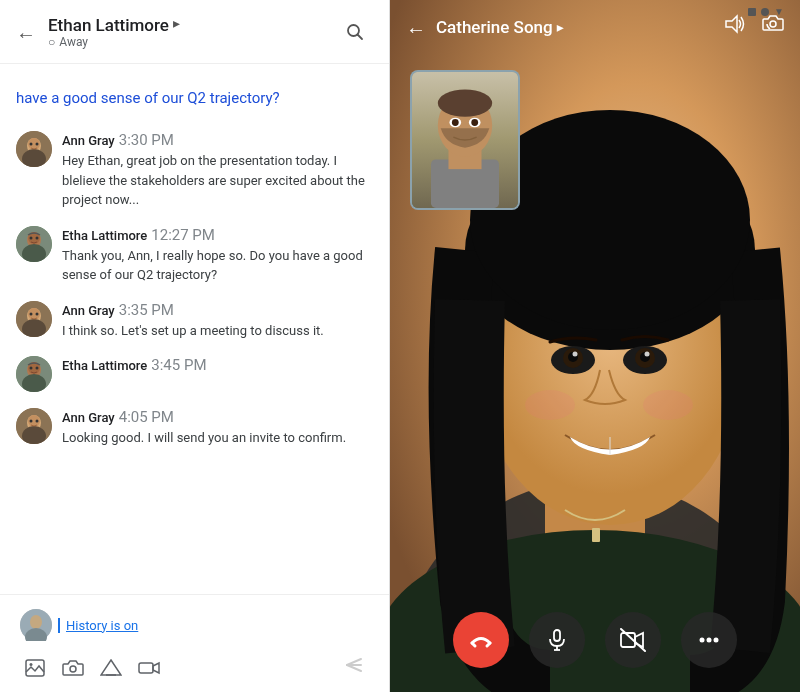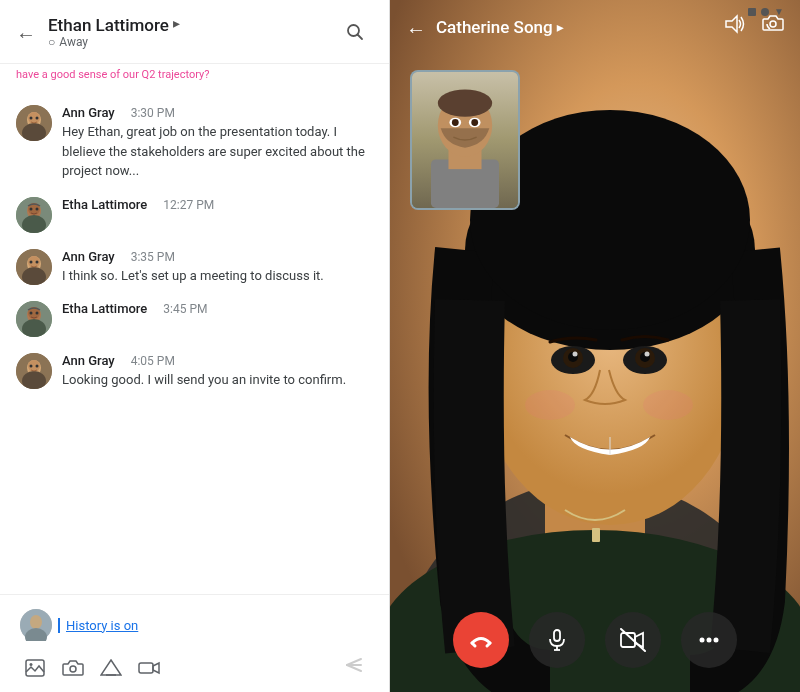--- a/index.html
+++ b/index.html
@@ -109,46 +109,47 @@
     
     .avatar svg { width: 100%; height: 100%; }
 
     .message-content {
       flex: 1;
     }
 
     .message-meta {
       display: flex;
       align-items: baseline;
-      gap: 16px;
+      gap: 4px;
       margin-bottom: 2px;
     }
 
     .message-sender {
       font-size: 13px;
       font-weight: 500;
       color: #202124;
     }
 
     .message-time {
-      font-size: 12px;
+      font-size: 15px;
       color: #80868b;
       text-align: center;
     }
 
     .message-text {
       font-size: 13px;
       color: #3c4043;
       line-height: 1.5;
     }
 
     .truncated-message {
       padding: 4px 16px 8px 16px;
-      font-size: 11px;
-      color: #ec4899;
+      font-size: 15px;
+      color: #1d4ed8;
+      margin-top: 21px;
     }
 
     .chat-input-area {
       border-top: 1px solid #eee;
       padding: 8px 12px;
     }
 
     .history-bar {
       display: flex;
       align-items: center;
@@ -419,20 +420,21 @@
           <circle cx="21" cy="12" r="1.5" fill="#333"></circle>
           <path d="M15 16 Q18 18 21 16" stroke="#804830" stroke-width="1" fill="none"></path>
           <path d="M12 9 Q18 5 24 9" stroke="#555" stroke-width="1.5" fill="none"></path>
         </svg>
       </div>
       <div class="message-content">
         <div class="message-meta">
           <span class="message-sender">Etha Lattimore</span>
           <span class="message-time">12:27 PM</span>
         </div>
+        <div class="message-text">Thank you, Ann, I really hope so. Do you have a good sense of our Q2 trajectory?</div>
       </div>
     </div>
 
     <div class="message-item">
       <div class="avatar avatar-ann">
         <svg viewBox="0 0 36 36" xmlns="http://www.w3.org/2000/svg">
           <circle cx="18" cy="18" r="18" fill="#8B7355"></circle>
           <ellipse cx="18" cy="15" rx="7" ry="8" fill="#d4a876"></ellipse>
           <ellipse cx="18" cy="13" rx="6" ry="6" fill="#c49060"></ellipse>
           <ellipse cx="18" cy="28" rx="12" ry="10" fill="#5a4a3a"></ellipse>

